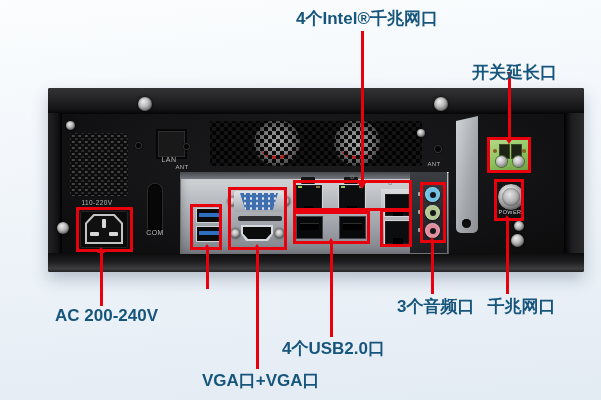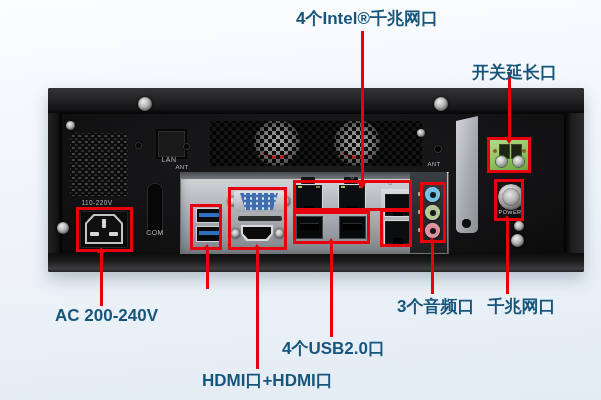--- a/index.html
+++ b/index.html
@@ -276,19 +276,19 @@
   <div class="abs rline" style="left:330px;top:243px;height:94px;"></div>
   <div class="abs arr up" style="left:327px;top:238px;"></div>
   <div class="abs rline" style="left:431px;top:242px;height:52px;"></div>
   <div class="abs arr up" style="left:428px;top:237px;"></div>
   <div class="abs rline" style="left:506px;top:220px;height:74px;"></div>
   <div class="abs arr up" style="left:503px;top:215px;"></div>
 
   <div class="abs lbl" style="left:296px;top:7px;">4个Intel®千兆网口</div>
   <div class="abs lbl" style="left:472px;top:52px;margin-top:9px;">开关延长口</div>
   <div class="abs lbl" style="left:55px;top:306px;">AC 200-240V</div>
-  <div class="abs lbl" style="left:202px;top:369px;">HDMI口+HDMI口</div>
+  <div class="abs lbl" style="left:202px;top:369px;">VGA口+VGA口</div>
   <div class="abs lbl" style="left:282px;top:337px;">4个USB2.0口</div>
   <div class="abs lbl" style="left:397px;top:295px;">
     <span>3个音频口</span><span style="display:inline-block;width:13px;"></span><span>千兆网口</span>
   </div>
 
 </div>
 
 </body></html>

